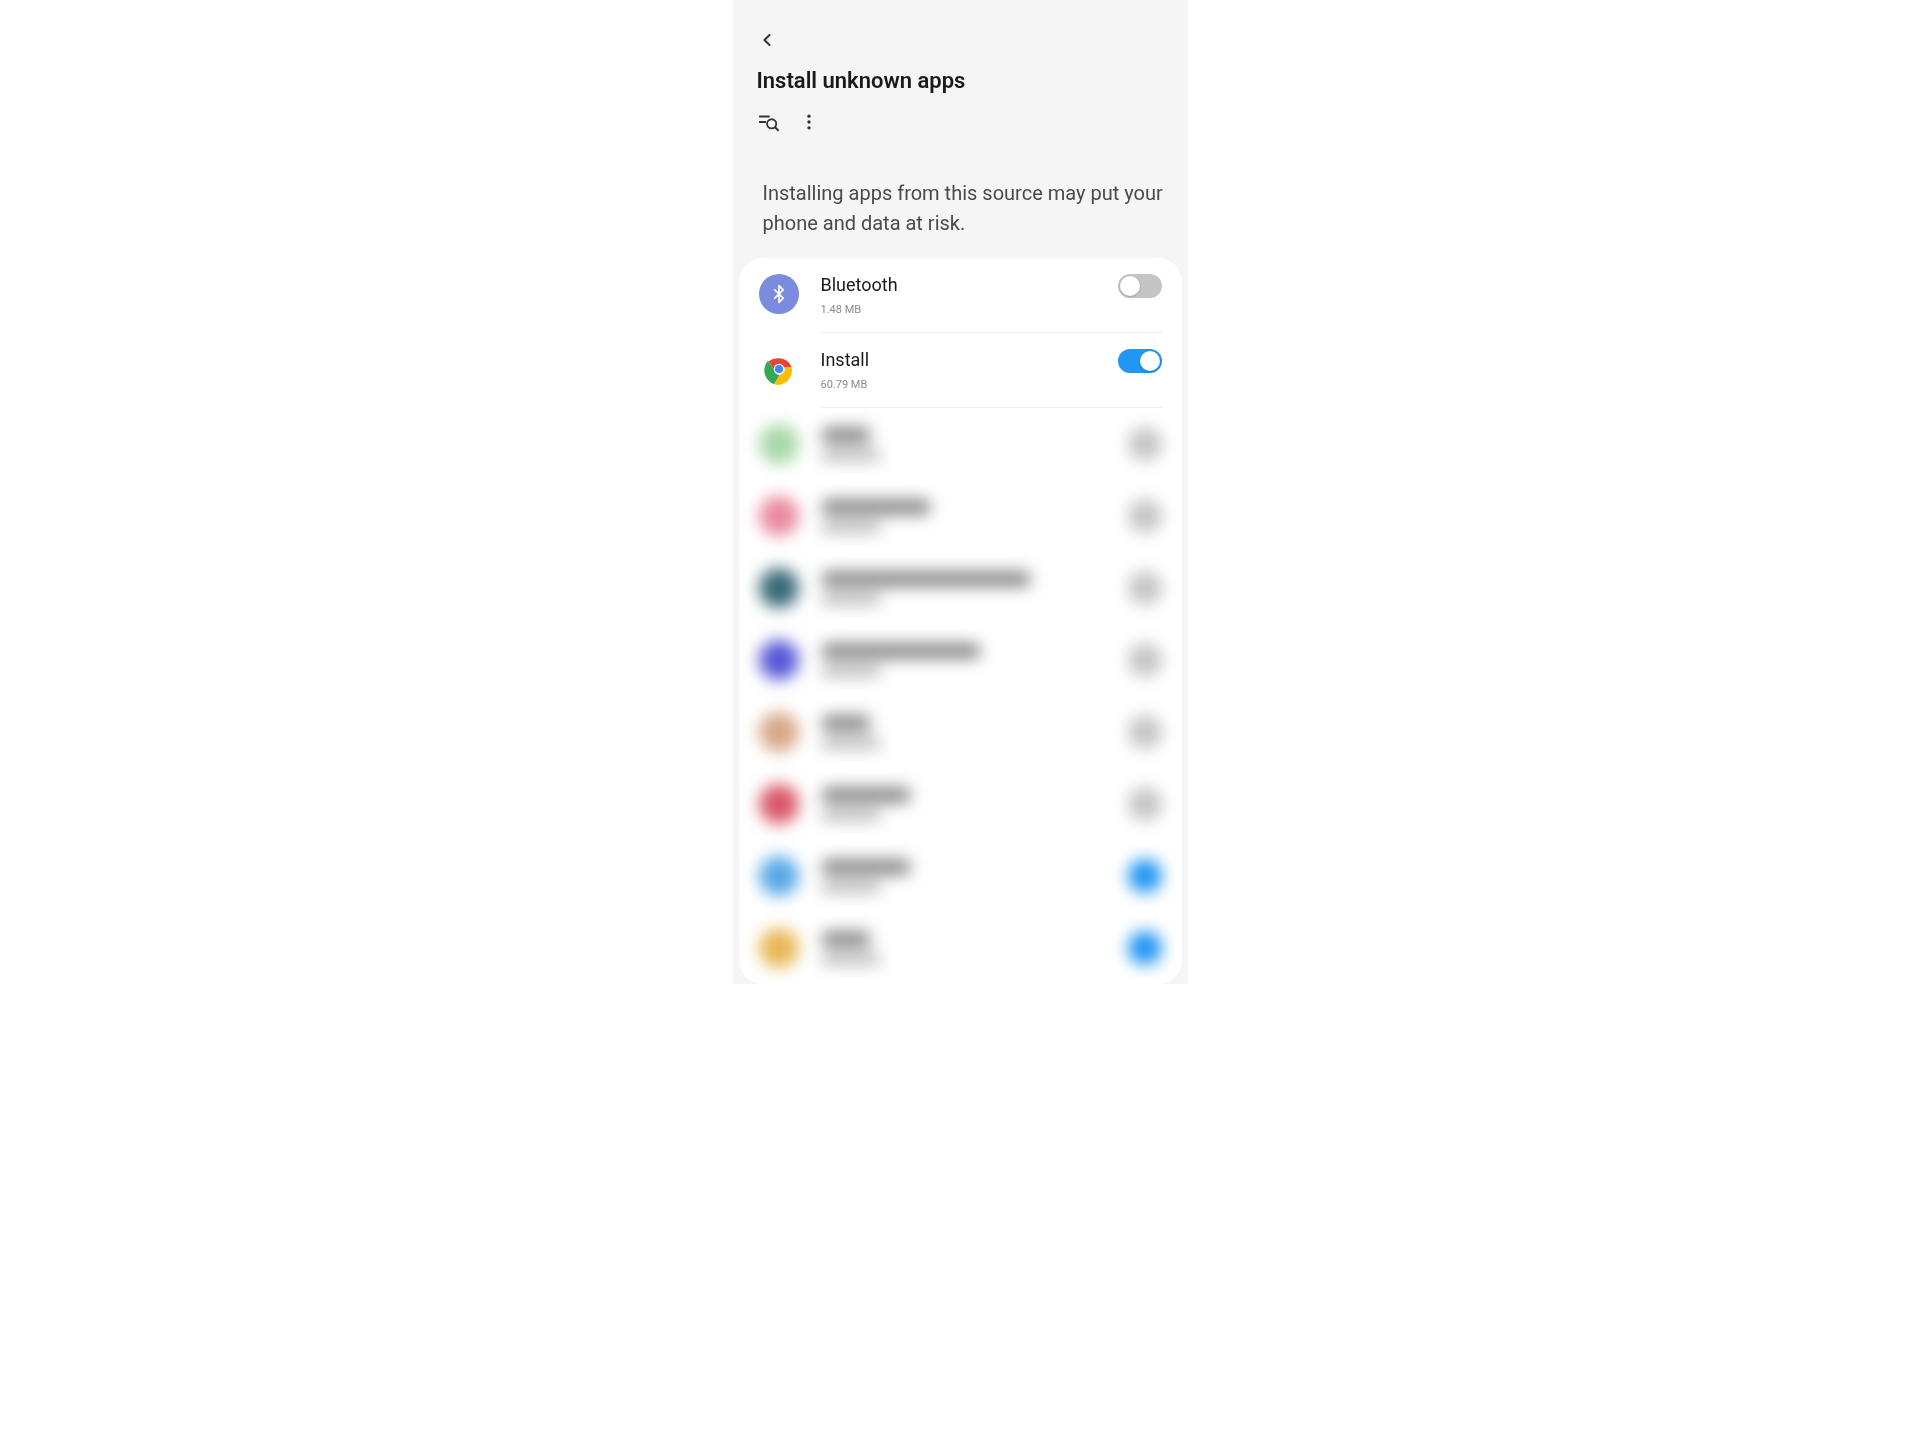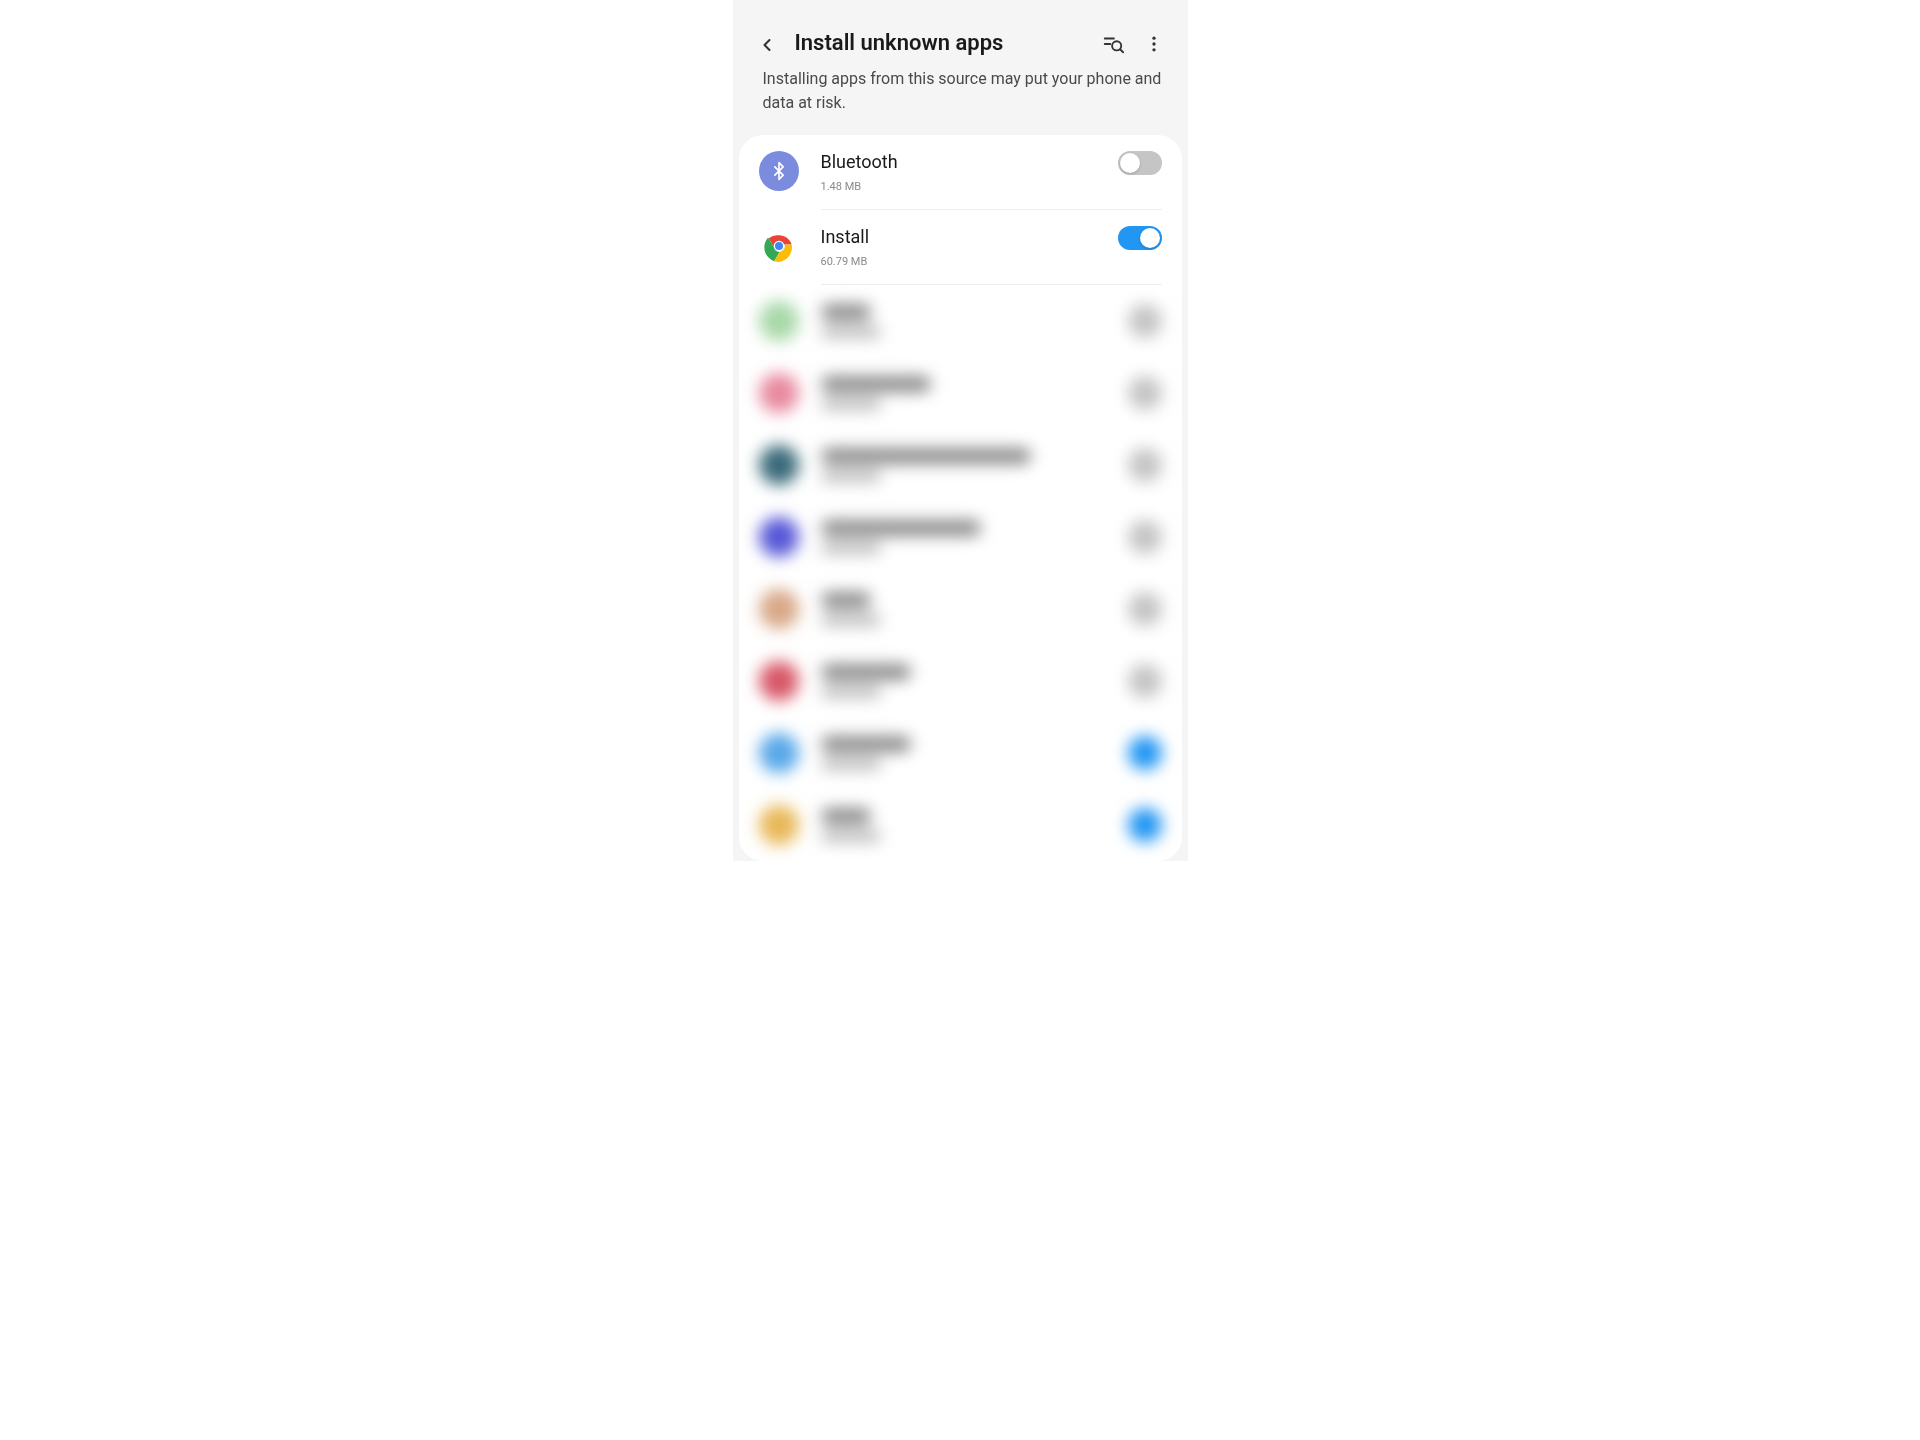--- a/index.html
+++ b/index.html
@@ -18,22 +18,23 @@
     }
     .phone-screen {
       width: 455px;
       background: #f5f5f5;
       margin-top: 0;
       position: relative;
     }
     .header {
       padding: 30px 24px 12px 24px;
       display: flex;
-      align-items: flex-end;
+      align-items: flex-start;
       gap: 18px;
+      flex-direction: column;
     }
     .back-btn {
       cursor: pointer;
       display: flex;
       align-items: center;
       justify-content: center;
     }
     .title {
       font-size: 22px;
       font-weight: 600;
@@ -47,23 +48,24 @@
     }
     .icon-btn {
       cursor: pointer;
       display: flex;
       align-items: center;
       justify-content: center;
       color: #333;
     }
     .subtitle {
       padding: 0 24px 20px 30px;
-      font-size: 16px;
+      font-size: 20px;
       color: #4a4a4a;
       line-height: 1.5;
+      margin-top: 33px;
     }
     .card {
       background: #ffffff;
       border-radius: 24px;
       margin: 0 6px;
       overflow: hidden;
     }
     .app-row {
       display: flex;
       align-items: flex-start;

